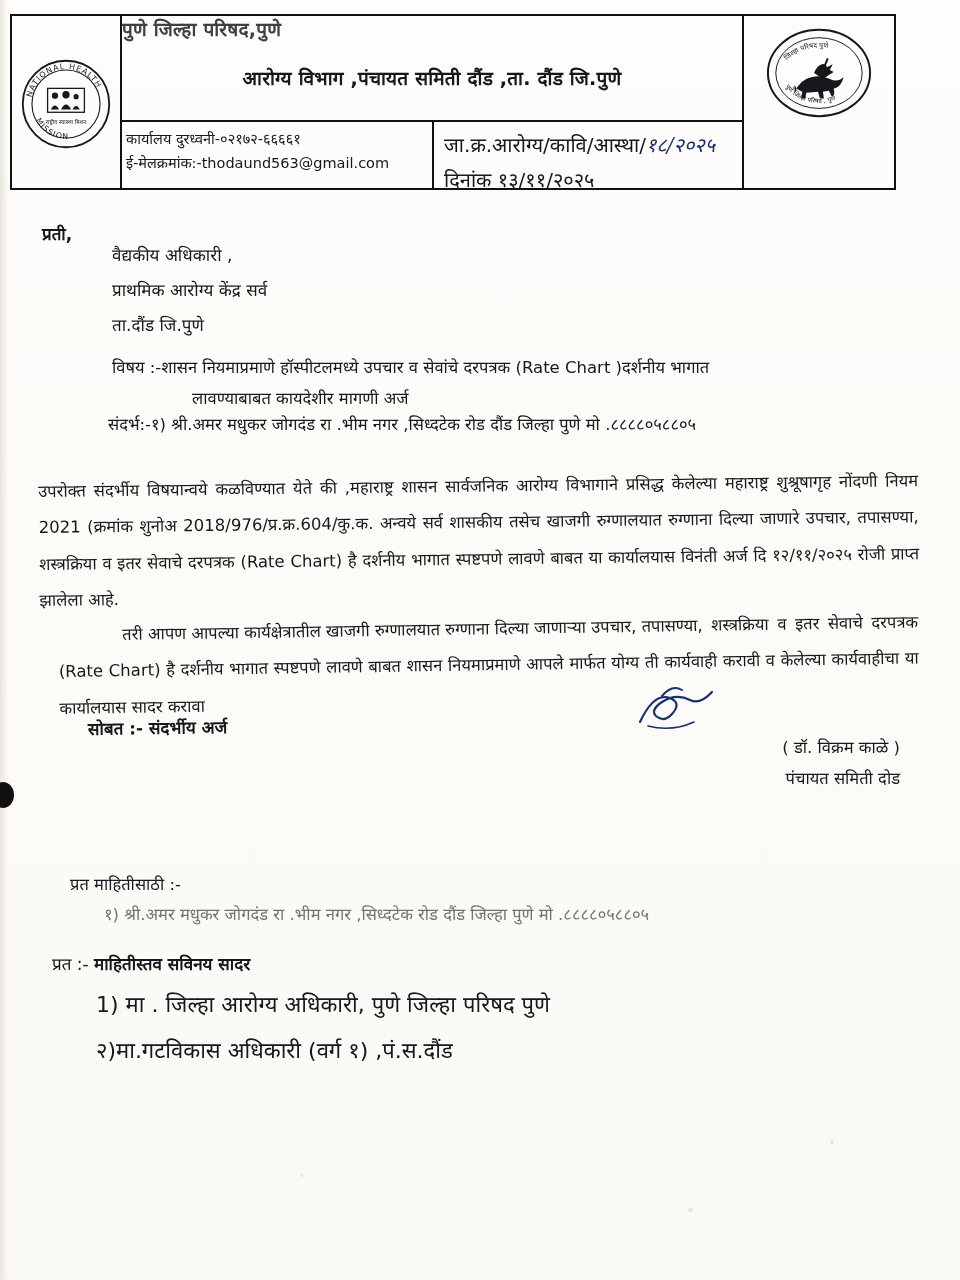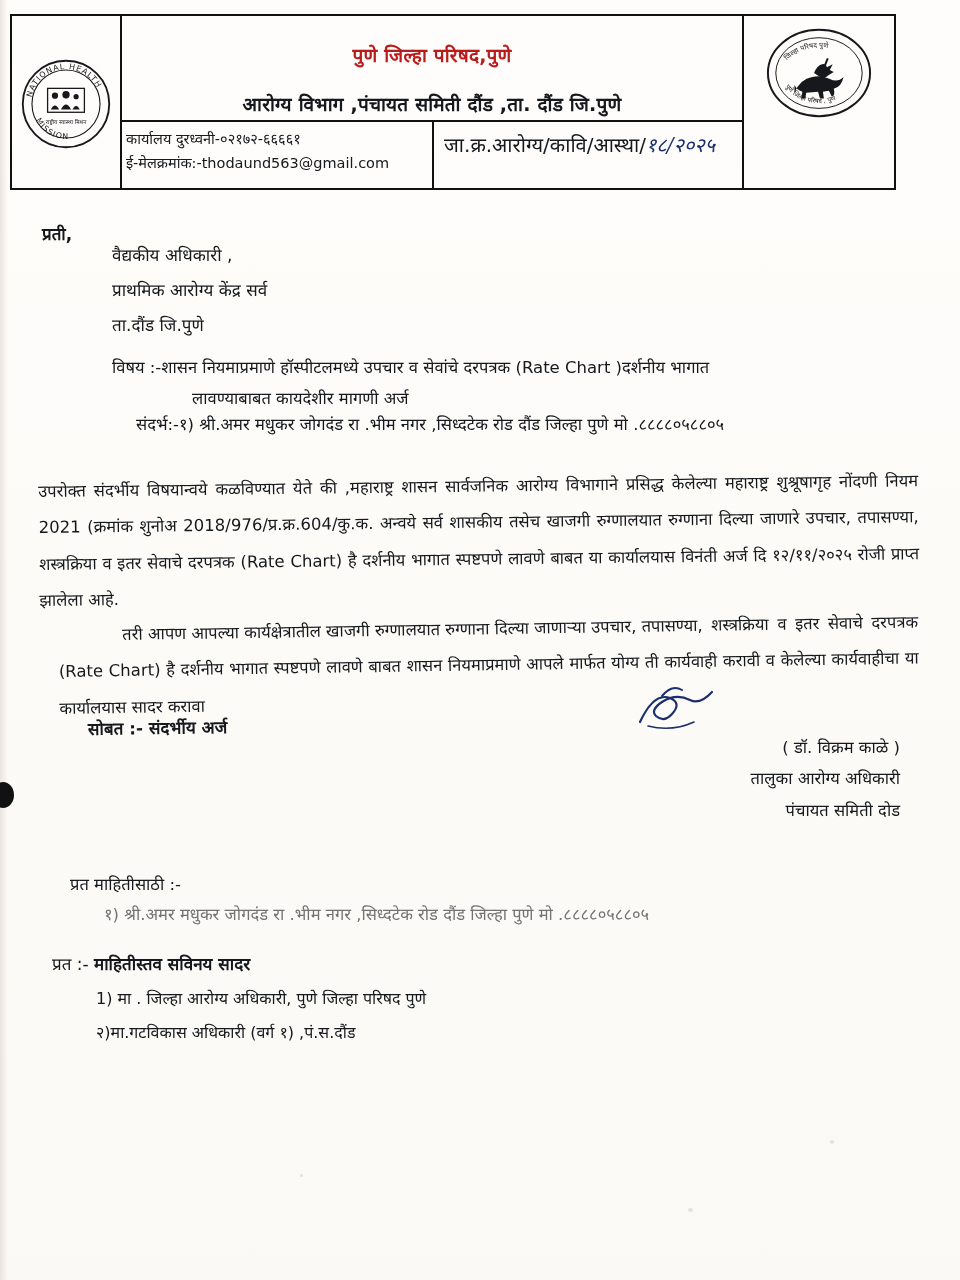--- a/index.html
+++ b/index.html
@@ -52,26 +52,25 @@
     top: 42px;
     width: 92px;
     height: 92px;
   }
   .center-cell {
     flex: 1;
     position: relative;
     box-sizing: border-box;
   }
   .title-1 {
-    text-align: center;
+    text-align: left;
     font-family: "DejaVu Sans", sans-serif;
     font-size: 19px;
     font-weight: bold;
-    color: #b91c1c;
-    margin-top: 26px;
+    color: #404040;
     letter-spacing: 0.2px;
   }
   .title-2 {
     text-align: center;
     font-size: 19px;
     font-weight: bold;
     color: #15181c;
     margin-top: 23px;
     letter-spacing: 0.2px;
   }
@@ -154,21 +153,20 @@
     line-height: 1.9;
   }
   .subject-block .ind { display: block; padding-left: 80px; }
   .ref-line {
     position: absolute;
     left: 108px;
     top: 412px;
     width: 790px;
     font-size: 16.5px;
     color: #15181c;
-    margin-left: 28px;
   }
   .para-1 {
     position: absolute;
     left: 38px;
     top: 474px;
     width: 880px;
     font-size: 16.5px;
     color: #15181c;
     line-height: 2.2;
     text-align: justify;
@@ -244,21 +242,21 @@
     left: 52px;
     top: 952px;
     font-size: 17px;
     color: #15181c;
   }
   .copy-2-title b { font-weight: bold; }
   .copy-2-list {
     position: absolute;
     left: 96px;
     top: 982px;
-    font-size: 16px;
+    font-size: 22px;
     color: #15181c;
     line-height: 2.1;
   }
   .copy-2-list div { white-space: nowrap; }
 
   
   .punch {
     position: absolute;
     left: -8px;
     top: 782px;
@@ -329,20 +327,24 @@
 
         <div class="contact-block">
           <div>कार्यालय दुरध्वनी-०२१७२-६६६६१</div>
           <div>ई-मेलक्रमांक:-thodaund563@gmail.com</div>
         </div>
 
         <div class="ref-block">
           <div>
             <span>जा.क्र.आरोग्य/कावि/आस्था/</span><span class="ref-ink">१८/२०२५</span>
           </div>
+          <div>
+            <span>दिनांक</span>
+            <span>१३/११/२०२५</span>
+          </div>
         </div>
       </div>
 
       <div class="right-cell">
         <svg class="zp-seal" viewBox="0 0 130 110">
           <ellipse cx="65" cy="52" rx="52" ry="44" fill="none" stroke="#16181c" stroke-width="2"></ellipse>
           <ellipse cx="65" cy="52" rx="44" ry="36" fill="none" stroke="#16181c" stroke-width="1"></ellipse>
           <path id="sArcTop" d="M 24,54 A 42,36 0 0 1 106,54" fill="none"></path>
           <text font-size="7" font-family="DejaVu Sans" fill="#16181c">
             <textPath href="#sArcTop" startOffset="16%">जिल्हा परिषद पुणे</textPath>
@@ -389,21 +391,20 @@
 
     <div class="sign-area">
       <div class="sign-scribble">
         <svg width="140" height="52" viewBox="0 0 140 52">
           <path d="M8 40 q14 -30 30 -24 q12 5 2 16 q-8 9 -16 2 q-6 -6 6 -14 q14 -9 28 -2 q10 5 22 -8" fill="none" stroke="#1b2f6e" stroke-width="2.2" stroke-linecap="round"></path>
           <path d="M30 14 q10 -12 20 -6" fill="none" stroke="#1b2f6e" stroke-width="2" stroke-linecap="round"></path>
           <path d="M16 44 q24 6 46 -4" fill="none" stroke="#1b2f6e" stroke-width="1.6" stroke-linecap="round"></path>
         </svg>
       </div>
       <div class="sign-name">( डॉ. विक्रम काळे  )</div>
-      <div class="sign-desig">तालुका आरोग्य अधिकारी</div>
       <div class="sign-desig">पंचायत समिती दोड</div>
     </div>
 
     <div class="punch"></div>
 
     <div class="copy-1-title">प्रत माहितीसाठी :-</div>
     <div class="copy-1-item">१) श्री.अमर मधुकर जोगदंड रा .भीम नगर ,सिध्दटेक रोड दौंड जिल्हा पुणे मो .८८८८०५८८०५</div>
 
     <div class="copy-2-title">
       <span>प्रत :- </span><b>माहितीस्तव सविनय सादर</b>

